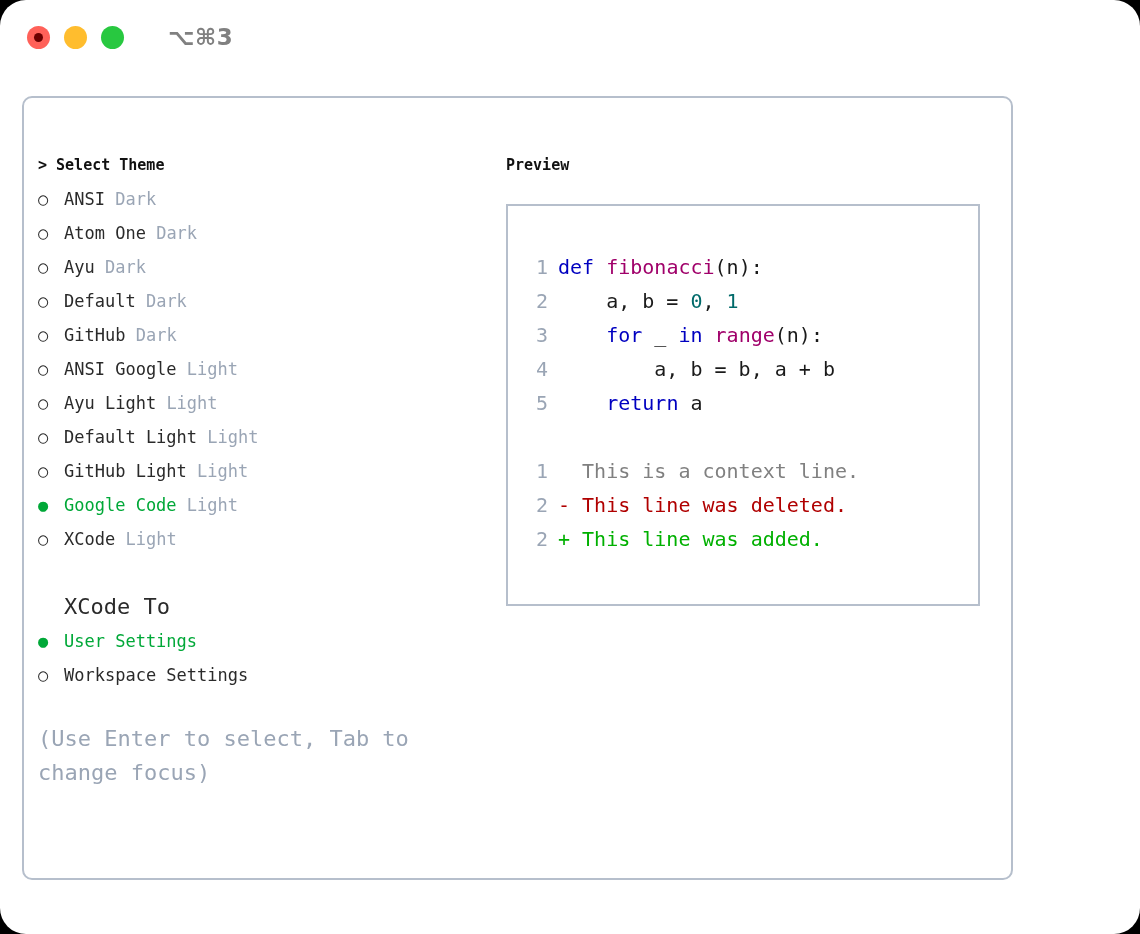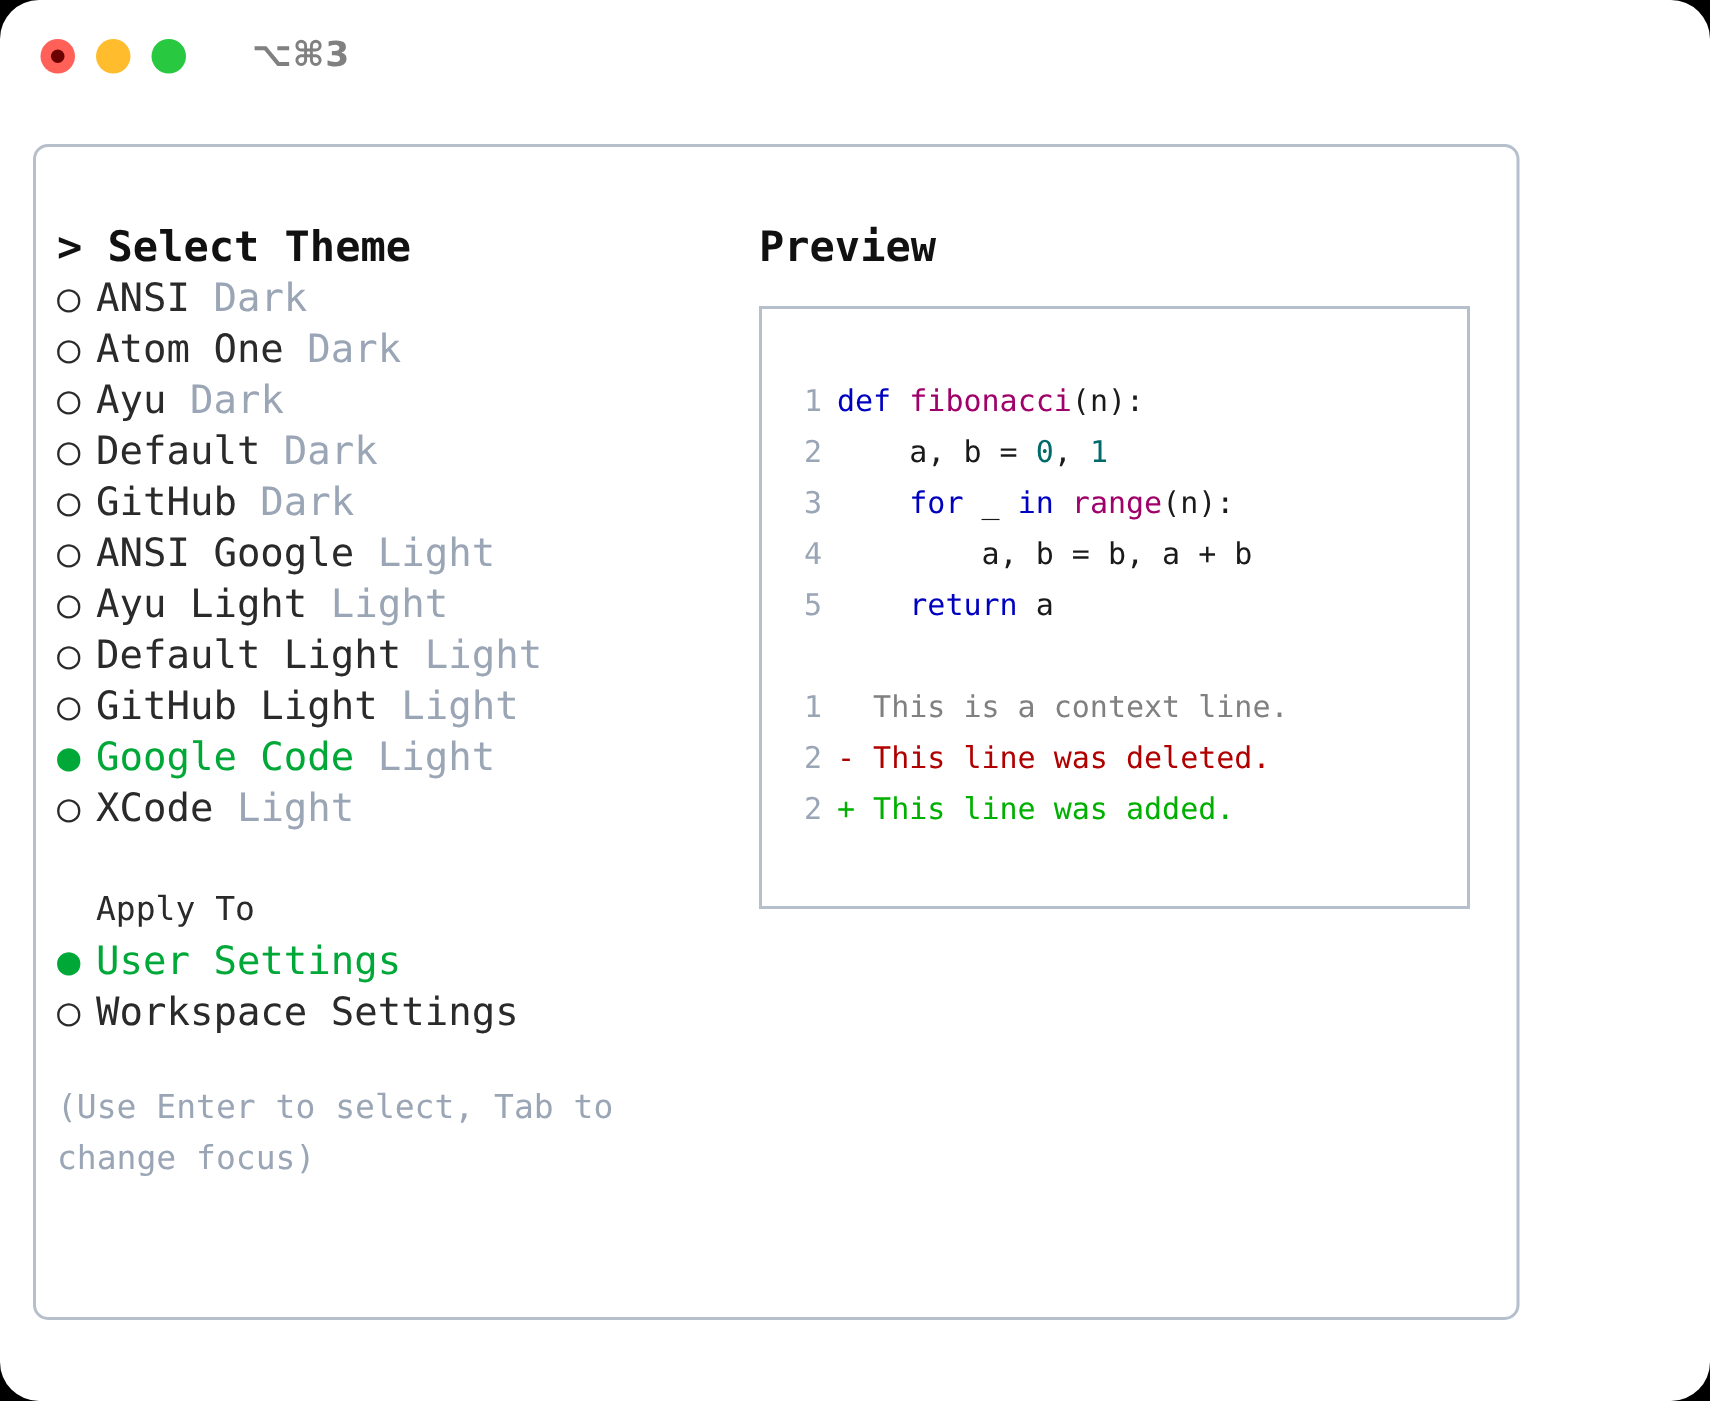--- a/index.html
+++ b/index.html
@@ -83,28 +83,28 @@
   }
 
   
   #theme-column {
     position: absolute;
     left: 14px;
     top: 50px;
     width: 430px;
   }
   .section-title {
-    font-size: 28px;
+    font-size: 15px;
     font-weight: bold;
     color: #111111;
     line-height: 34px;
     white-space: pre;
   }
   .option-row {
-    font-size: 26px;
+    font-size: 17px;
     line-height: 34px;
     color: #2a2a2a;
     white-space: pre;
     display: block;
   }
   .bullet {
     display: inline-block;
     width: 26px;
   }
   .bullet-off { color: #2a2a2a; }
@@ -195,21 +195,21 @@
           <div class="option-row"><span class="bullet bullet-off">○</span><span class="opt-name">ANSI Google</span> <span class="opt-kind">Light</span></div>
           <div class="option-row"><span class="bullet bullet-off">○</span><span class="opt-name">Ayu Light</span> <span class="opt-kind">Light</span></div>
           <div class="option-row"><span class="bullet bullet-off">○</span><span class="opt-name">Default Light</span> <span class="opt-kind">Light</span></div>
           <div class="option-row"><span class="bullet bullet-off">○</span><span class="opt-name">GitHub Light</span> <span class="opt-kind">Light</span></div>
           <div class="option-row"><span class="bullet bullet-on">●</span><span class="opt-name selected">Google Code</span> <span class="opt-kind">Light</span></div>
           <div class="option-row"><span class="bullet bullet-off">○</span><span class="opt-name">XCode</span> <span class="opt-kind">Light</span></div>
         </div>
 
       <div class="spacer-row"></div>
 
-      <div class="apply-header">Apply To</div>
+      <div class="apply-header">XCode To</div>
 
       <div id="apply-options">
           <div class="option-row"><span class="bullet bullet-on">●</span><span class="opt-name selected">User Settings</span></div>
           <div class="option-row"><span class="bullet bullet-off">○</span><span class="opt-name">Workspace Settings</span></div>
         </div>
 
       <div id="hint-text">(Use Enter to select, Tab to change focus)</div>
     </div>
 
     <div id="preview-column">

